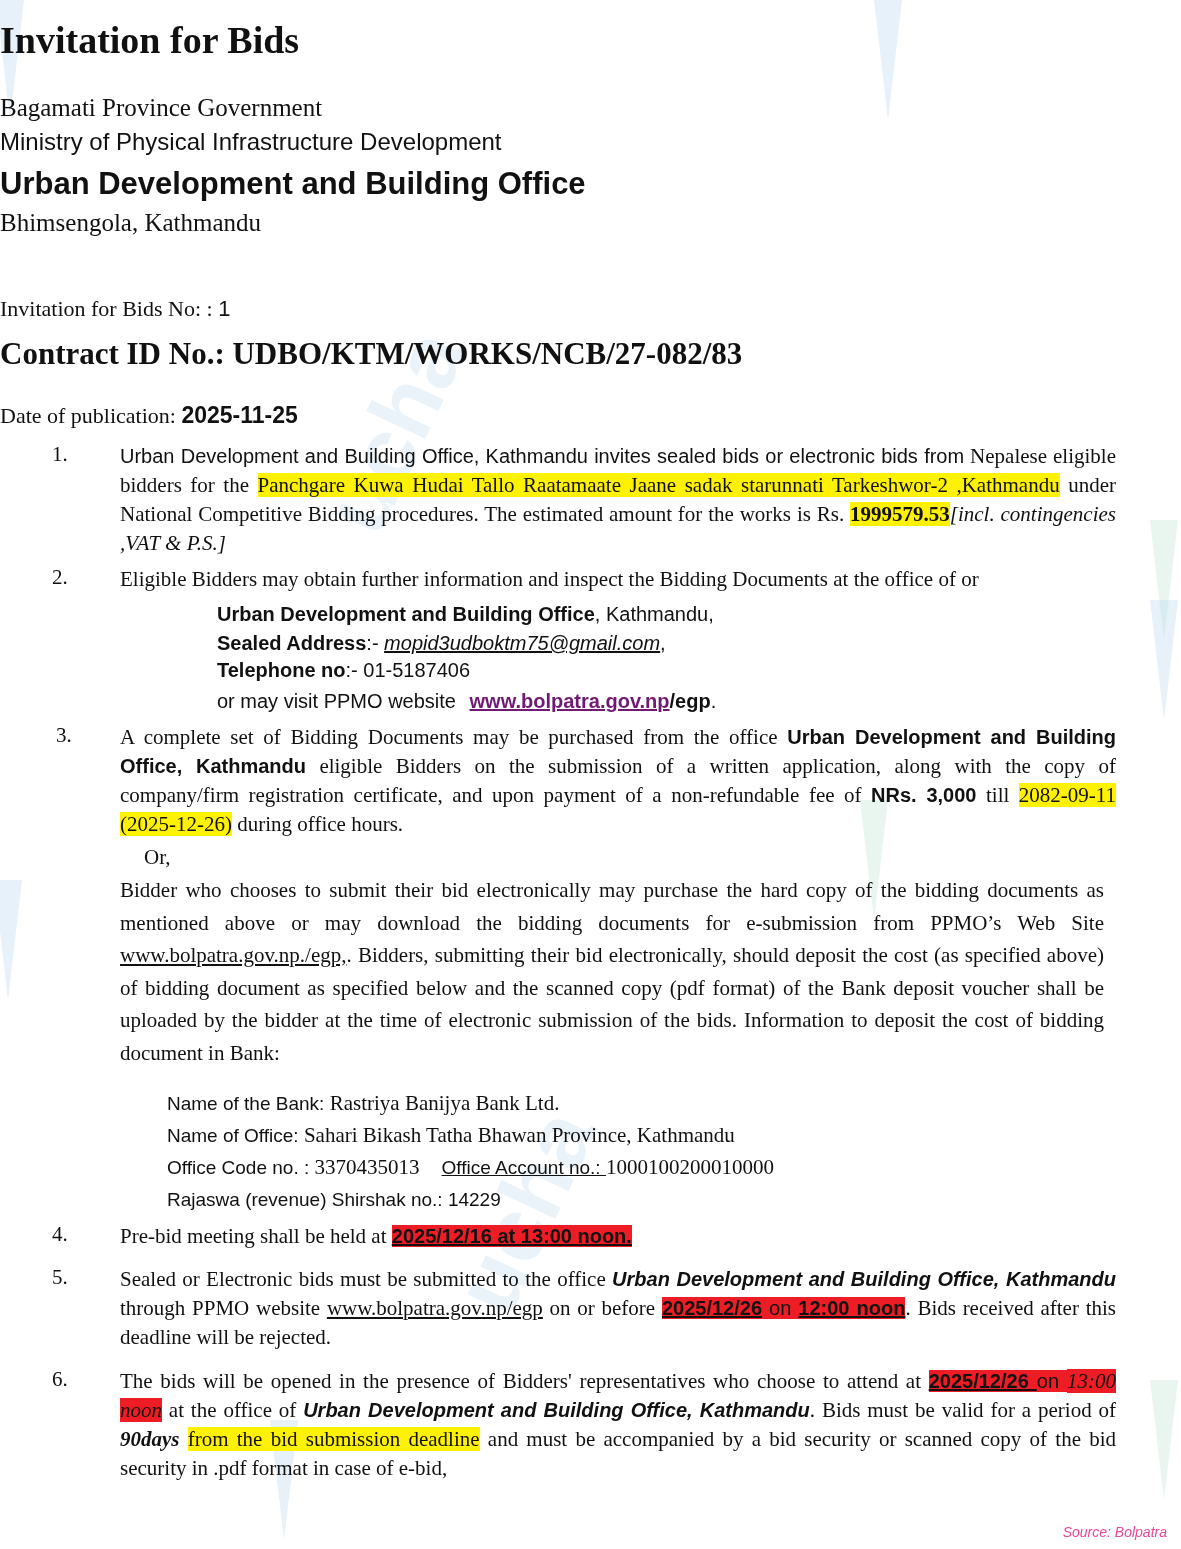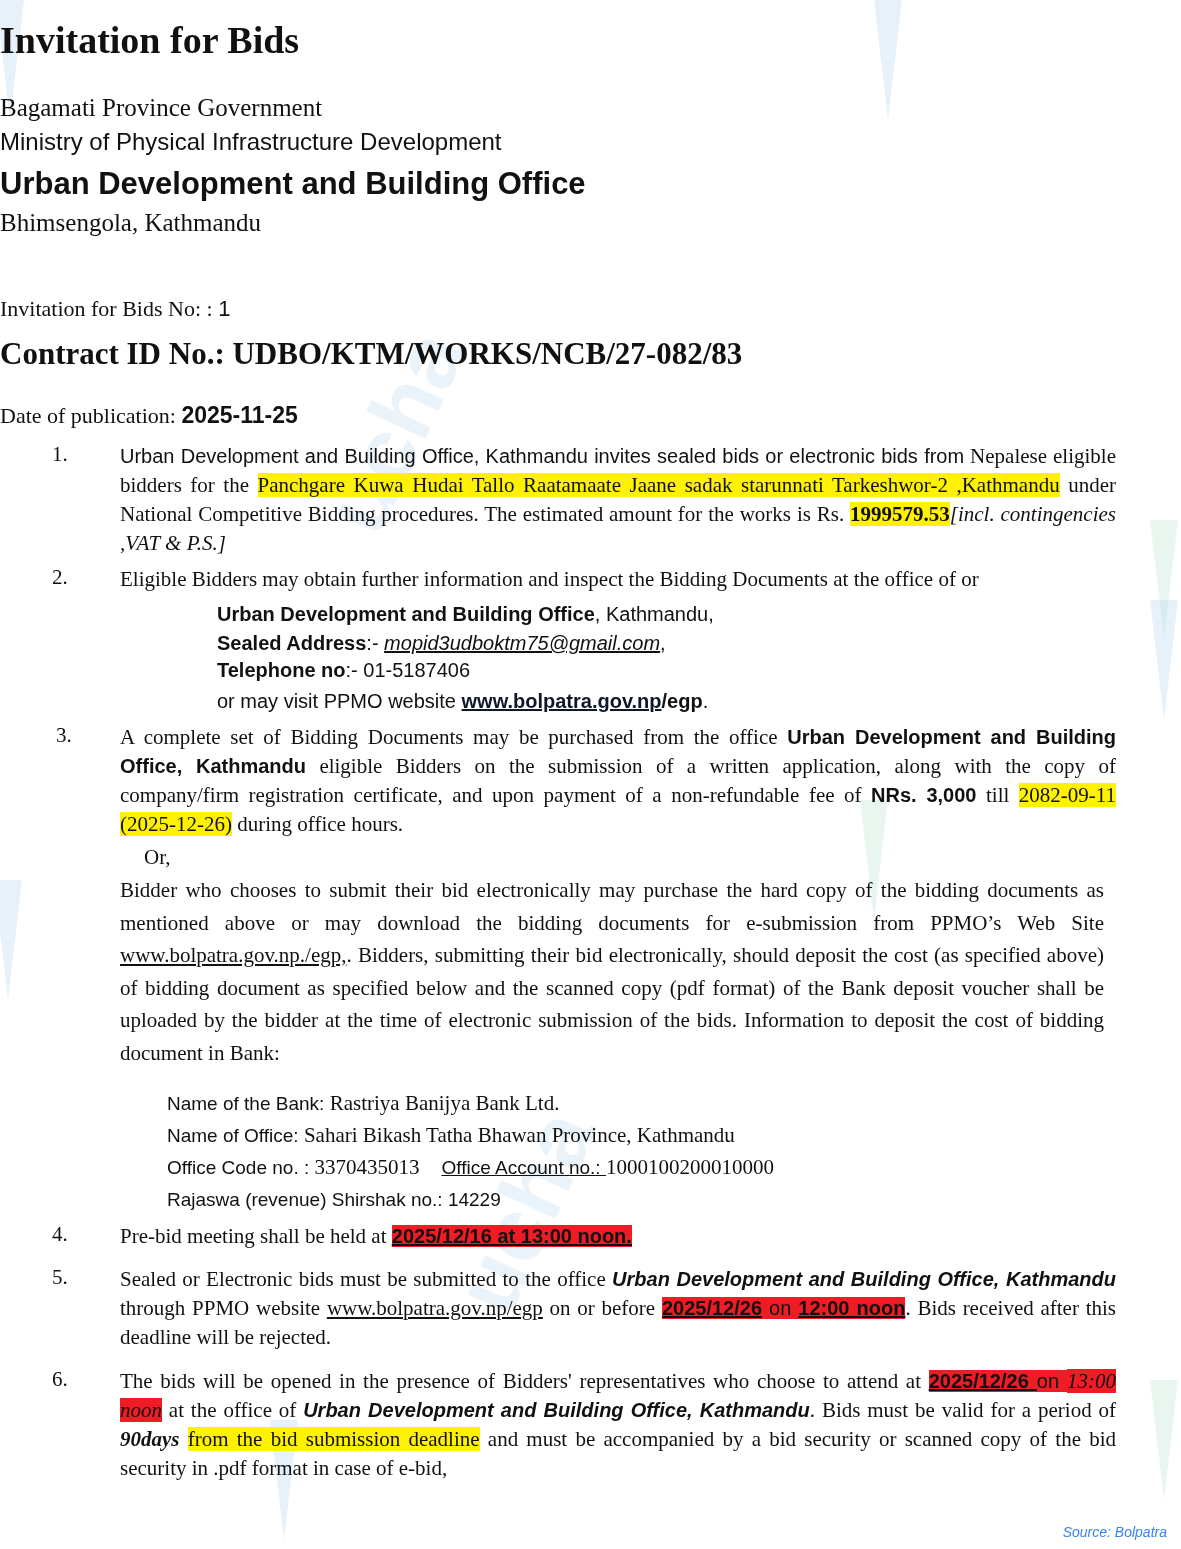--- a/index.html
+++ b/index.html
@@ -24,25 +24,25 @@
   .l6 { top: 336px; font-size: 31px; font-weight: bold; }
   .l7 { top: 402px; font-size: 22px; }
   .l7 b { font-family: "Liberation Sans", sans-serif; font-size: 23px; }
   .item { position: absolute; left: 0; width: 1181px; }
   .num { position: absolute; left: 52px; font-size: 21px; }
   .body { position: absolute; left: 120px; width: 996px; font-size: 21px; line-height: 29px; text-align: justify; }
   .sans { font-family: "Liberation Sans", sans-serif; }
   .hl-y { background: #fff200; }
   .hl-r { background: #ee1c24; }
   .u { text-decoration: underline; }
-  .link { color: #0f172a; text-decoration: underline; }
+  .link { color: #701a75; text-decoration: underline; margin-left: 8px; }
   .addr { position: absolute; left: 217px; font-family: "Liberation Sans", sans-serif; font-size: 20px; line-height: 29px; }
   .bank { position: absolute; left: 167px; font-size: 21px; line-height: 32px; }
   .bank .k { font-family: "Liberation Sans", sans-serif; font-size: 19px; }
-  .source { position: absolute; right: 14px; top: 1524px; font-family: "Liberation Sans", sans-serif; font-style: italic; font-size: 14px; color: #3b82f6; }
+  .source { position: absolute; right: 14px; top: 1524px; font-family: "Liberation Sans", sans-serif; font-style: italic; font-size: 14px; color: #ec4899; }
 </style>
 </head>
 <body>
 
 <div class="wm wm-tri wm-blue" style="left:-4px;top:0;"></div>
 <div class="wm wm-tri wm-blue" style="left:874px;top:0;"></div>
 <div class="wm wm-tri wm-green" style="left:1150px;top:520px;"></div>
 <div class="wm wm-tri wm-blue" style="left:1150px;top:600px;"></div>
 <div class="wm wm-tri wm-green" style="left:860px;top:800px;"></div>
 <div class="wm wm-tri wm-blue" style="left:-6px;top:880px;"></div>

